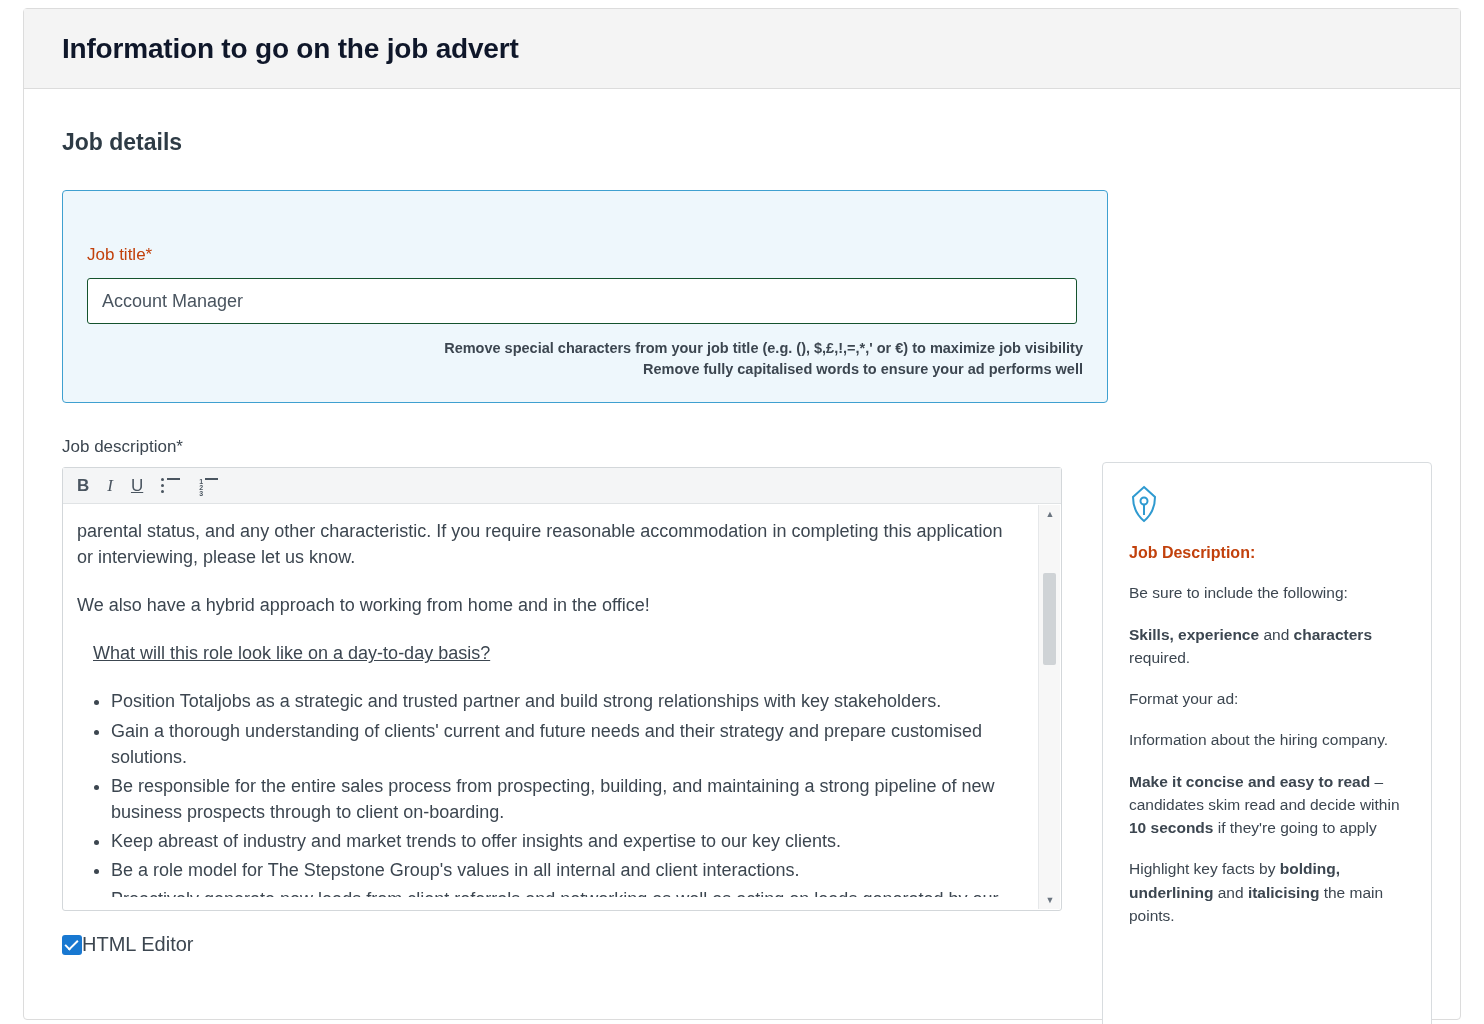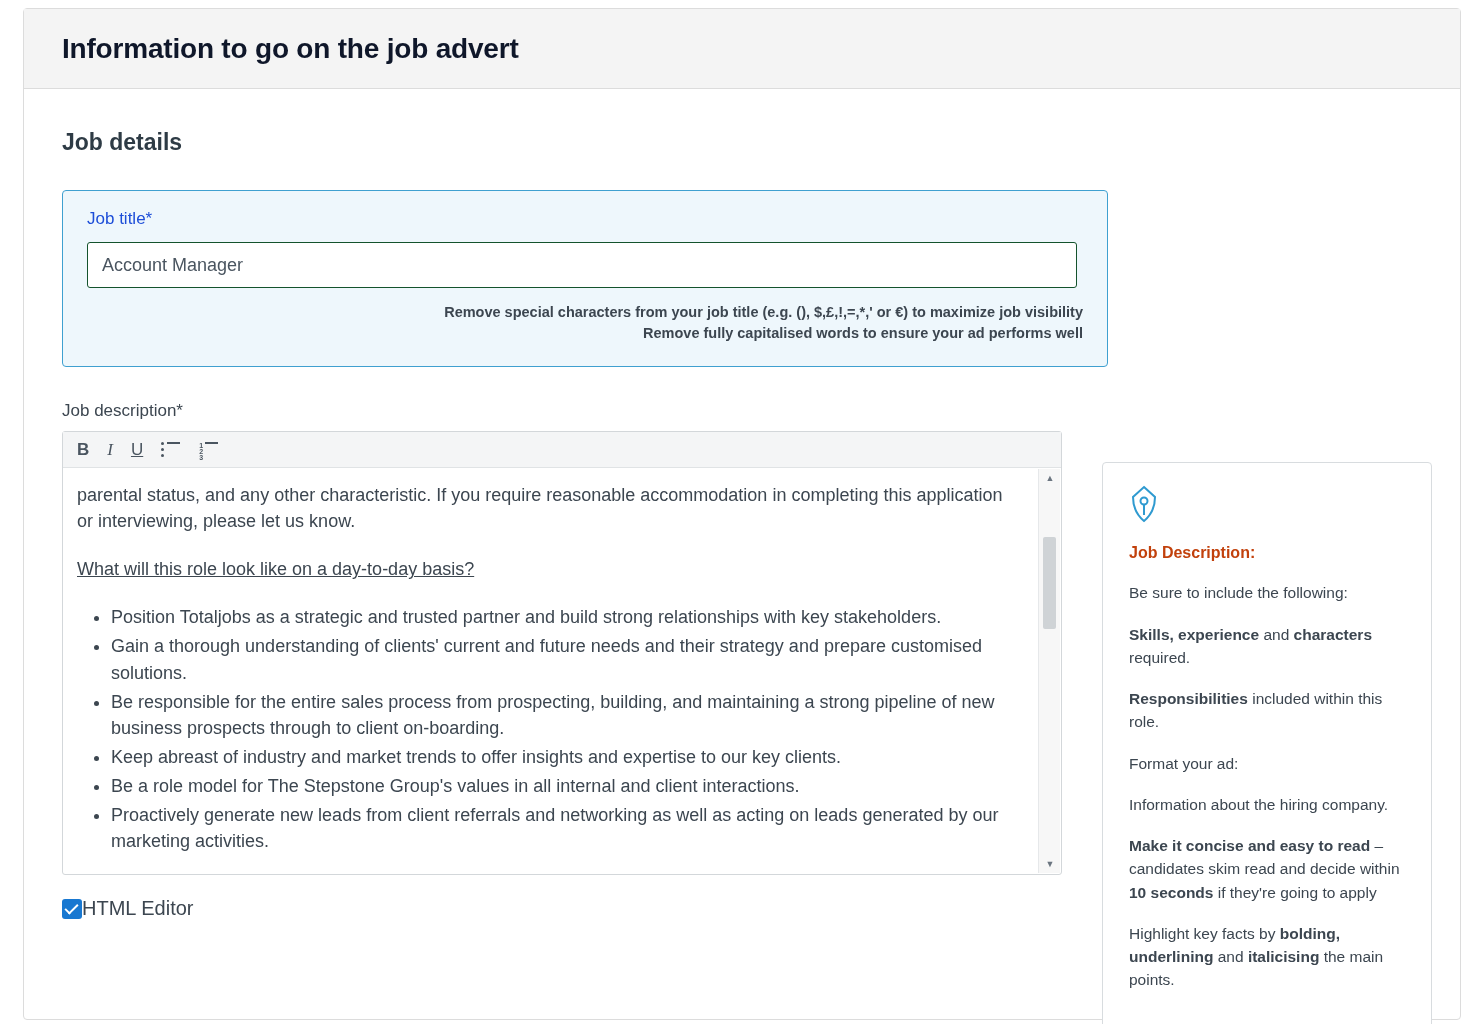--- a/index.html
+++ b/index.html
@@ -59,22 +59,23 @@
   
   .jobtitle-panel {
     width: 1046px;
     border: 1px solid #3fa0d0;
     background: #eef7fc;
     border-radius: 4px;
     padding: 18px 24px 22px 24px;
   }
   .field-label {
     font-size: 17px;
-    color: #1d4ed8;
+    color: #c2410c;
     margin-bottom: 13px;
+    margin-top: 36px;
   }
   .text-input {
     width: 990px;
     height: 46px;
     border: 1px solid #14532d;
     border-radius: 3px;
     background: #ffffff;
     font-size: 18px;
     color: #4a5560;
     padding: 0 14px;
@@ -144,20 +145,21 @@
     overflow: hidden;
     padding: 14px 40px 0 14px;
     position: relative;
     font-size: 18px;
     color: #3c4650;
     line-height: 1.45;
   }
   .editor-content p { margin: 0 0 22px 0; }
   .editor-content u.heading {
     text-decoration: underline;
+    margin-left: 16px;
   }
   .editor-content ul {
     margin: 0;
     padding-left: 34px;
   }
   .editor-content li { margin-bottom: 3px; }
 
   
   .clip-mask-top {
     position: absolute;
@@ -313,20 +315,21 @@
               <i></i>
               <i></i>
           </span>
         </div>
 
         <div class="editor-content">
           <p>
             <span class="clipped-top">parental status, and any other characteristic. If you require reasonable accommodation in</span>
             <span>completing this application or interviewing, please let us know.</span>
           </p>
+          <p>We also have a hybrid approach to working from home and in the office!</p>
           <p>
             <u class="heading">What will this role look like on a day-to-day basis?</u>
           </p>
           <ul>
             <li>Position Totaljobs as a strategic and trusted partner and build strong relationships with key stakeholders.</li>
             <li>Gain a thorough understanding of clients' current and future needs and their strategy and prepare customised solutions.</li>
             <li>Be responsible for the entire sales process from prospecting, building, and maintaining a strong pipeline of new business prospects through to client on-boarding.</li>
             <li>Keep abreast of industry and market trends to offer insights and expertise to our key clients.</li>
             <li>Be a role model for The Stepstone Group's values in all internal and client interactions.</li>
             <li>Proactively generate new leads from client referrals and networking as well as acting on leads generated by our marketing activities.</li>
@@ -356,23 +359,20 @@
           <path d="M15 2 L26 12 C26 24 21 31 15 36 C9 31 4 24 4 12 Z" stroke="#2f9ad0" stroke-width="2" fill="none"></path>
           <circle cx="15" cy="16" r="3.5" stroke="#2f9ad0" stroke-width="2" fill="none"></circle>
           <line x1="15" y1="19.5" x2="15" y2="30" stroke="#2f9ad0" stroke-width="2"></line>
         </svg>
       </div>
       <div class="help-title">Job Description:</div>
       <p>Be sure to include the following:</p>
       <p>
         <b>Skills, experience</b><span> and </span><b>characters</b><span> required.</span>
       </p>
-      <p>
-        <b>Responsibilities</b><span> included within this role.</span>
-      </p>
       <p>Format your ad:</p>
       <p>Information about the hiring company.</p>
       <p>
         <b>Make it concise and easy to read</b><span> – candidates skim read and decide within </span><b>10 seconds</b><span> if they're going to apply</span>
       </p>
       <p>
         <span>Highlight key facts by </span><b>bolding, underlining</b><span> and </span><b>italicising</b><span> the main points.</span>
       </p>
     </div>
 

